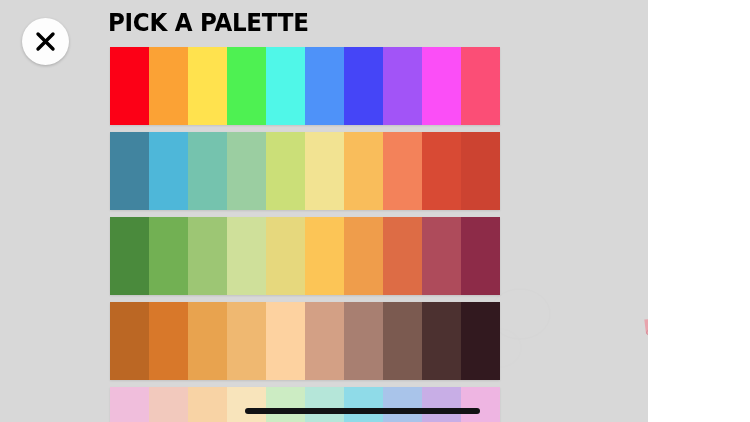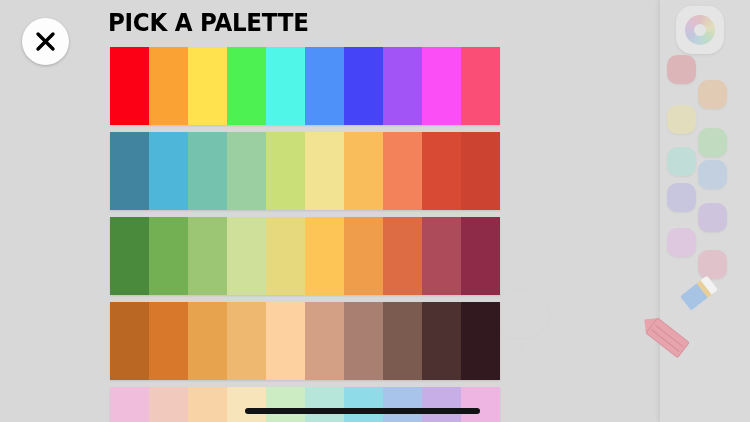--- a/index.html
+++ b/index.html
@@ -2,21 +2,21 @@
 <html><head>
 <meta charset="utf-8">
 <style>
   html, body {
     margin: 0;
     padding: 0;
     background: #ffffff;
   }
   #app {
     position: relative;
-    width: 750px;
+    width: 648px;
     height: 422px;
     overflow: hidden;
     background: #d9d9d9;
     font-family: "Liberation Sans", sans-serif;
     user-select: none;
     text-align: center;
   }
 
   
   #canvas-area {

